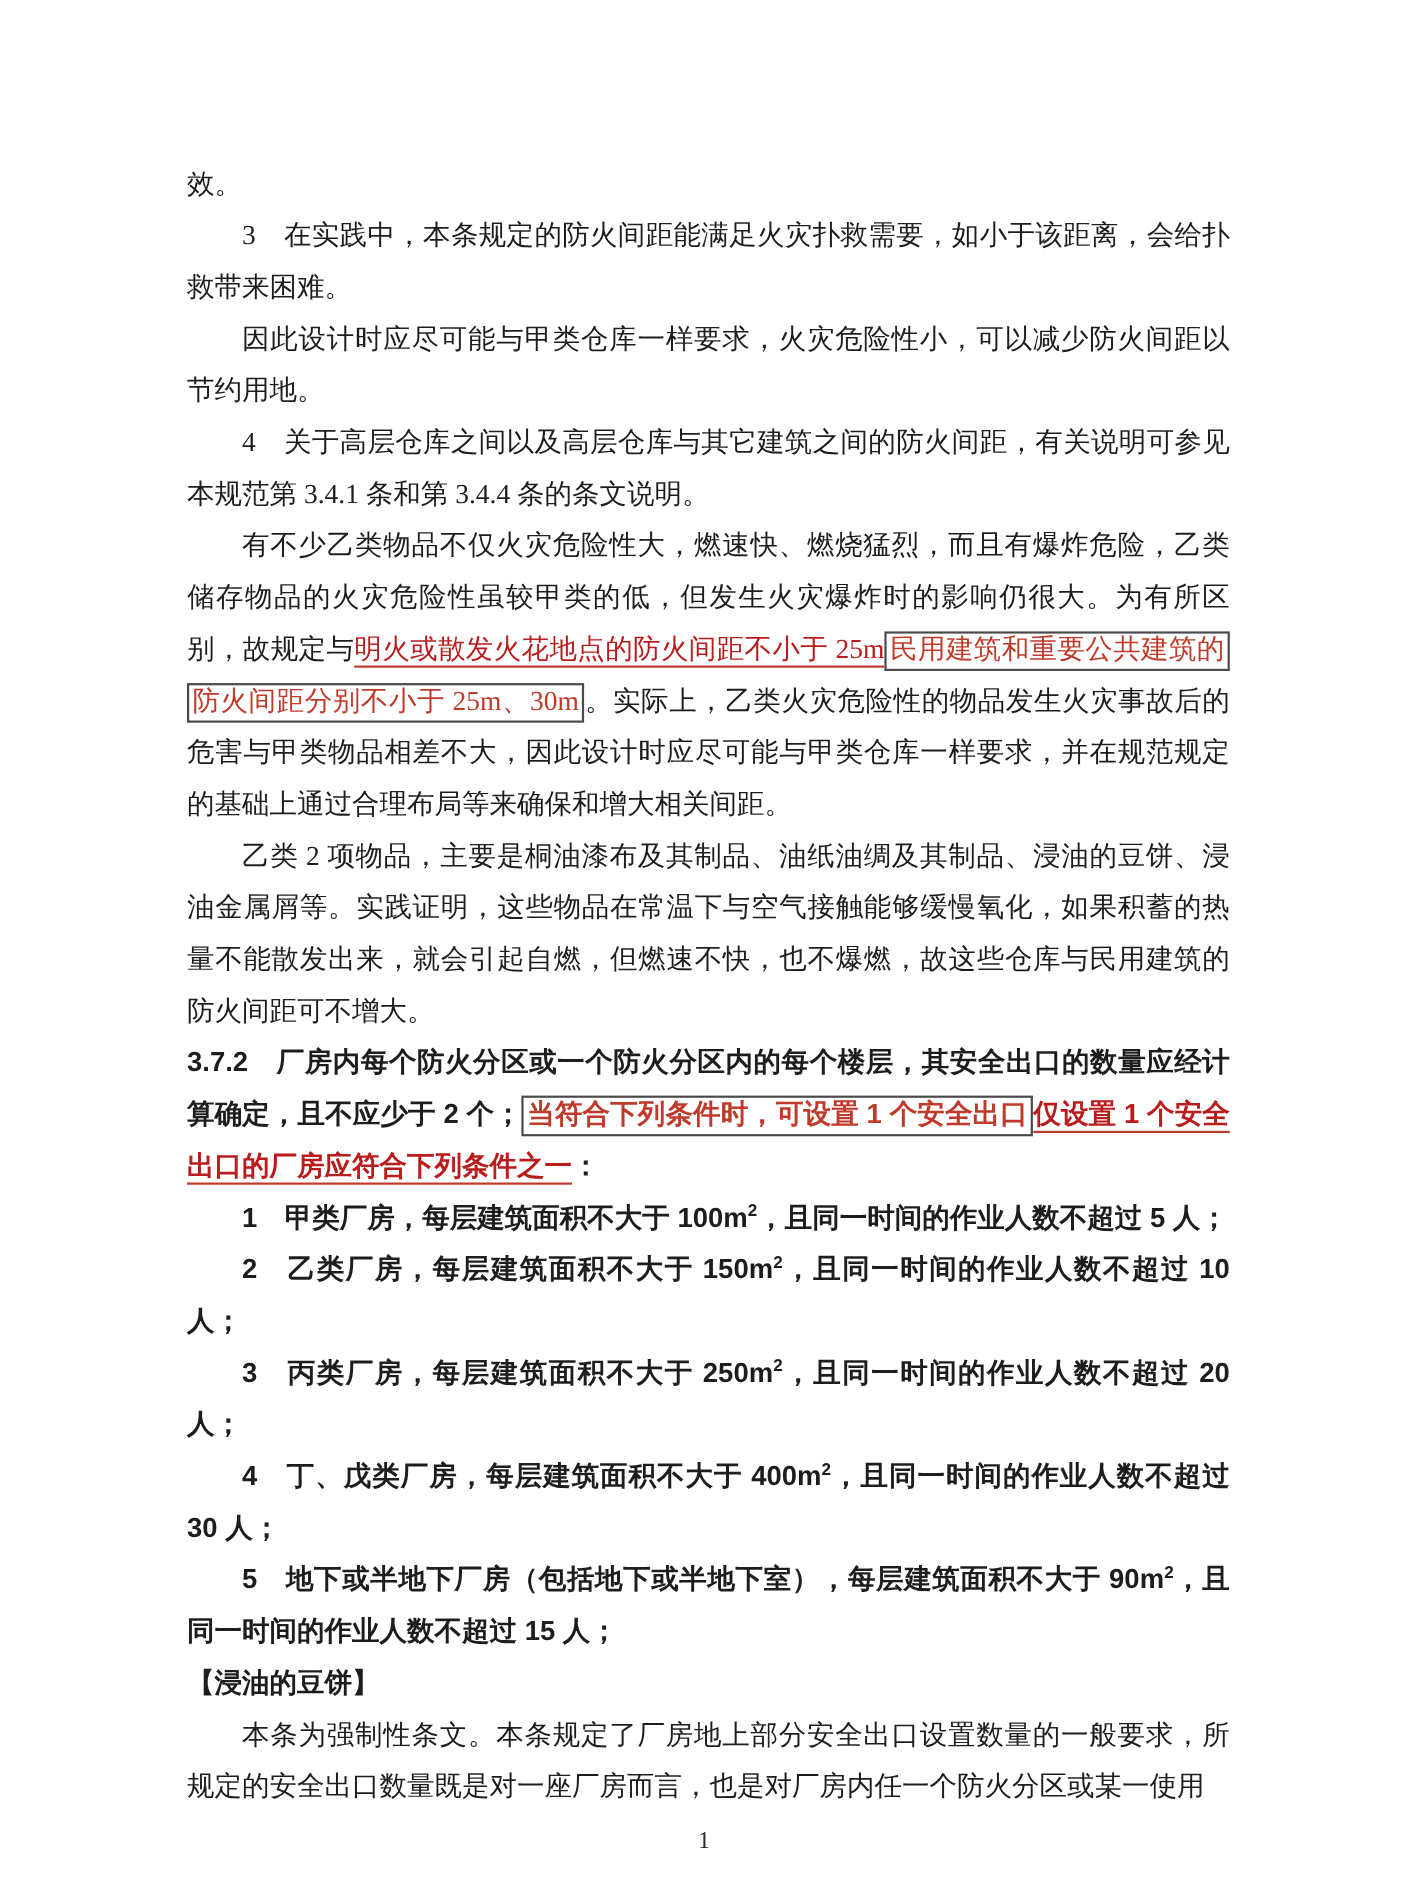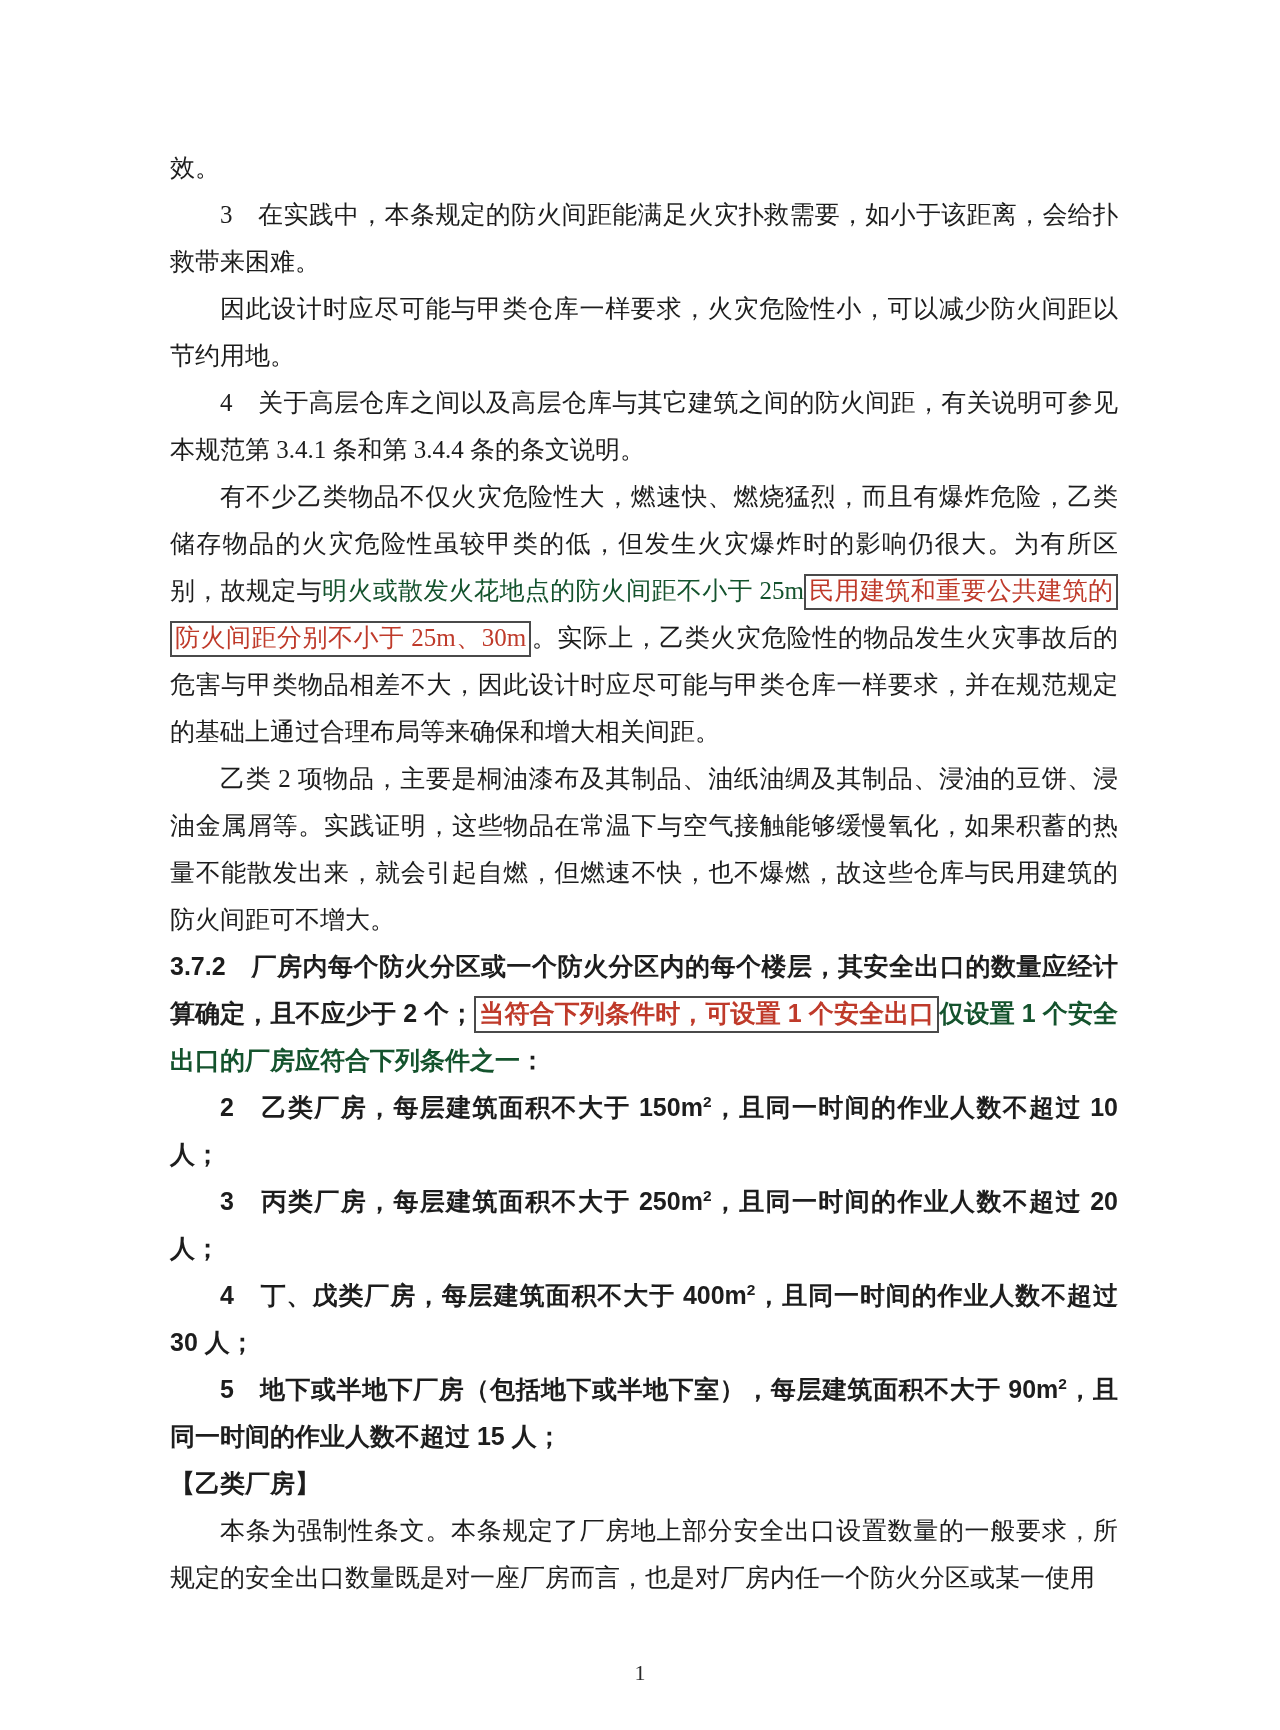--- a/index.html
+++ b/index.html
@@ -22,21 +22,22 @@
     line-height: 47px;
     text-align: justify;
     word-break: break-word;
   }
   .indent { text-indent: 2em; }
   .sans {
     font-family: "Liberation Sans", "DejaVu Sans", sans-serif;
     font-weight: bold;
   }
   .u-red {
-    color: #14532d;
+    color: #b91c1c;
+    text-decoration: underline;
     text-decoration-color: #bf3a2a;
     text-decoration-thickness: 2px;
     text-underline-offset: 7px;
   }
   .boxed {
     color: #bf3a2a;
     border: 2px solid #4a4a4a;
     padding: 1px 3px 4px 3px;
     box-decoration-break: clone;
     -webkit-box-decoration-break: clone;
@@ -73,38 +74,41 @@
     <p class="indent">
       <span>有不少乙类物品不仅火灾危险性大，燃速快、燃烧猛烈，而且有爆炸危险，乙类储存物品的火灾危险性虽较甲类的低，但发生火灾爆炸时的影响仍很大。为有所区别，故规定与</span><span class="u-red">明火或散发火花地点的防火间距不小于 25m</span><span class="boxed">民用建筑和重要公共建筑的防火间距分别不小于 25m、30m</span><span>。实际上，乙类火灾危险性的物品发生火灾事故后的危害与甲类物品相差不大，因此设计时应尽可能与甲类仓库一样要求，并在规范规定的基础上通过合理布局等来确保和增大相关间距。</span>
     </p>
 
     <p class="indent">乙类 2 项物品，主要是桐油漆布及其制品、油纸油绸及其制品、浸油的豆饼、浸油金属屑等。实践证明，这些物品在常温下与空气接触能够缓慢氧化，如果积蓄的热量不能散发出来，就会引起自燃，但燃速不快，也不爆燃，故这些仓库与民用建筑的防火间距可不增大。</p>
 
     <p class="sans">
       <span>3.7.2　厂房内每个防火分区或一个防火分区内的每个楼层，其安全出口的数量应经计算确定，且不应少于 2 个；</span><span class="boxed">当符合下列条件时，可设置 1 个安全出口</span><span class="u-red">仅设置 1 个安全出口的厂房应符合下列条件之一</span><span>：</span>
     </p>
 
+    <p class="sans indent">
+      <span>1　甲类厂房，每层建筑面积不大于 100m</span><sup>2</sup><span>，且同一时间的作业人数不超过 5 人；</span>
+    </p>
 
     <p class="sans indent">
       <span>2　乙类厂房，每层建筑面积不大于 150m</span><sup>2</sup><span>，且同一时间的作业人数不超过 10 人；</span>
     </p>
 
     <p class="sans indent">
       <span>3　丙类厂房，每层建筑面积不大于 250m</span><sup>2</sup><span>，且同一时间的作业人数不超过 20 人；</span>
     </p>
 
     <p class="sans indent">
       <span>4　丁、戊类厂房，每层建筑面积不大于 400m</span><sup>2</sup><span>，且同一时间的作业人数不超过 30 人；</span>
     </p>
 
     <p class="sans indent">
       <span>5　地下或半地下厂房（包括地下或半地下室），每层建筑面积不大于 90m</span><sup>2</sup><span>，且同一时间的作业人数不超过 15 人；</span>
     </p>
 
 
-    <p class="sans">【乙类厂房】</p>
+    <p class="sans">【浸油的豆饼】</p>
 
     <p class="indent">本条为强制性条文。本条规定了厂房地上部分安全出口设置数量的一般要求，所规定的安全出口数量既是对一座厂房而言，也是对厂房内任一个防火分区或某一使用</p>
 
   </div>
 
   <div class="page-number">1</div>
 </div>
 
 </body></html>

